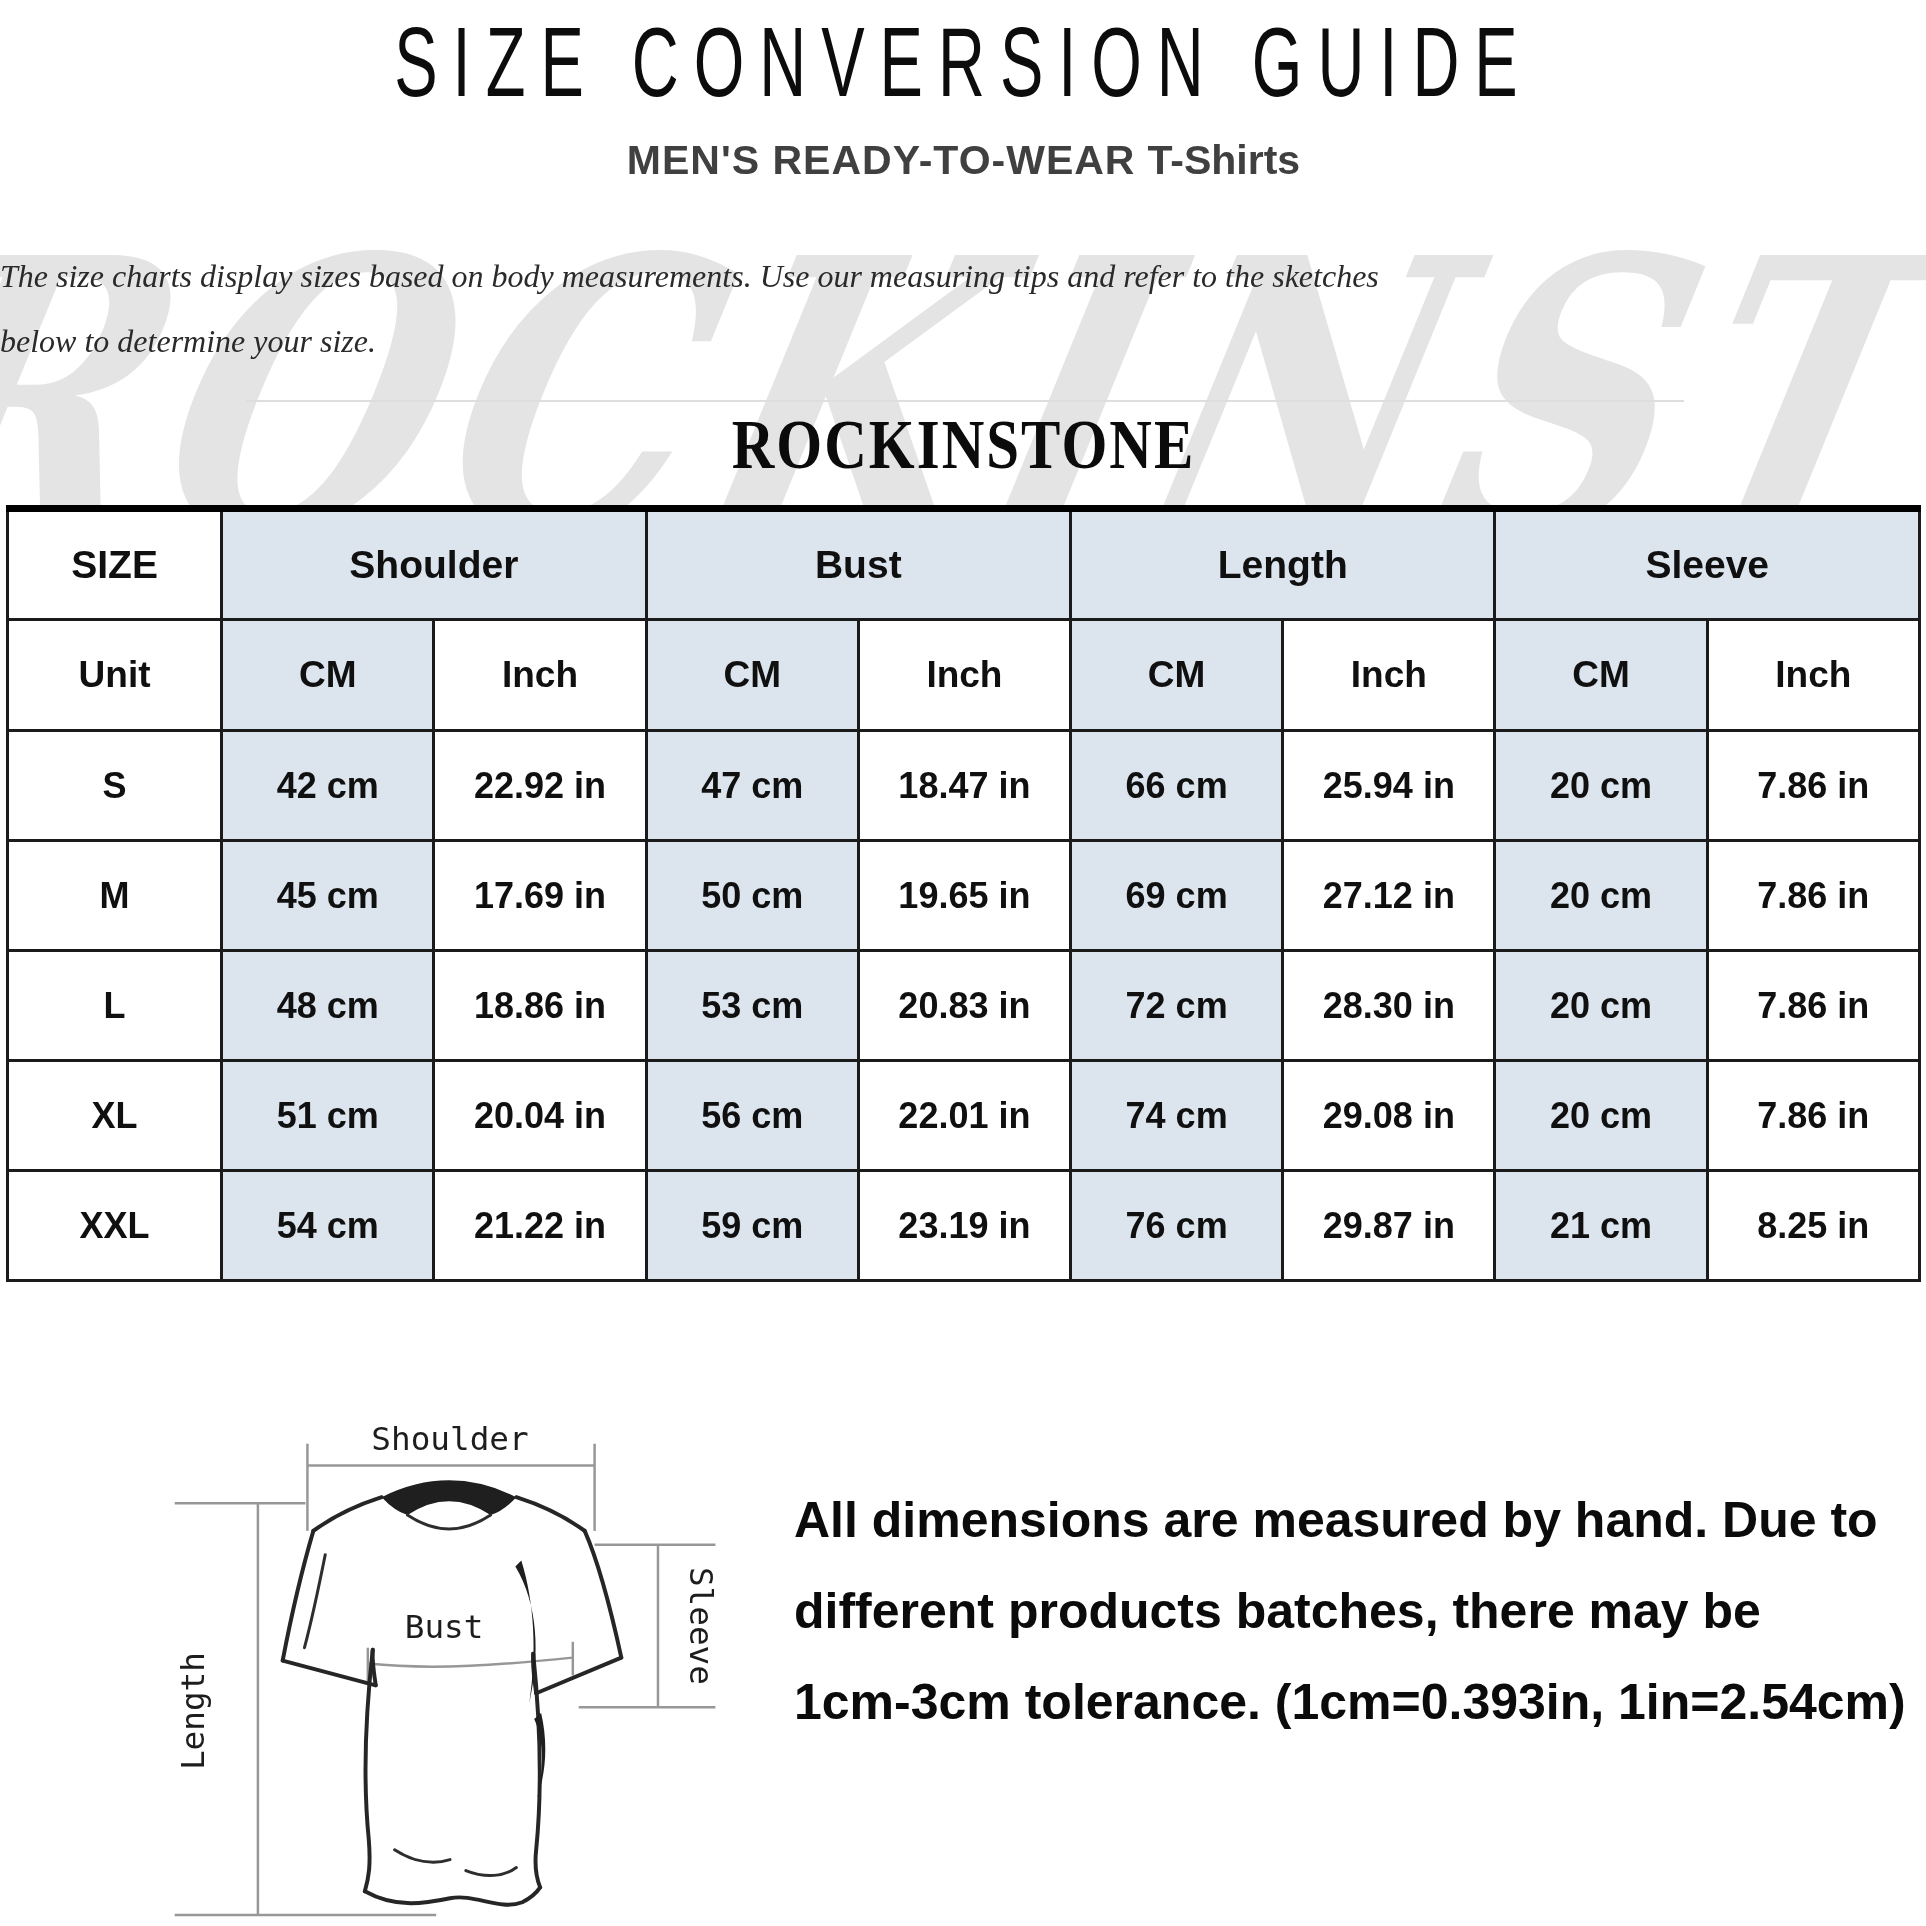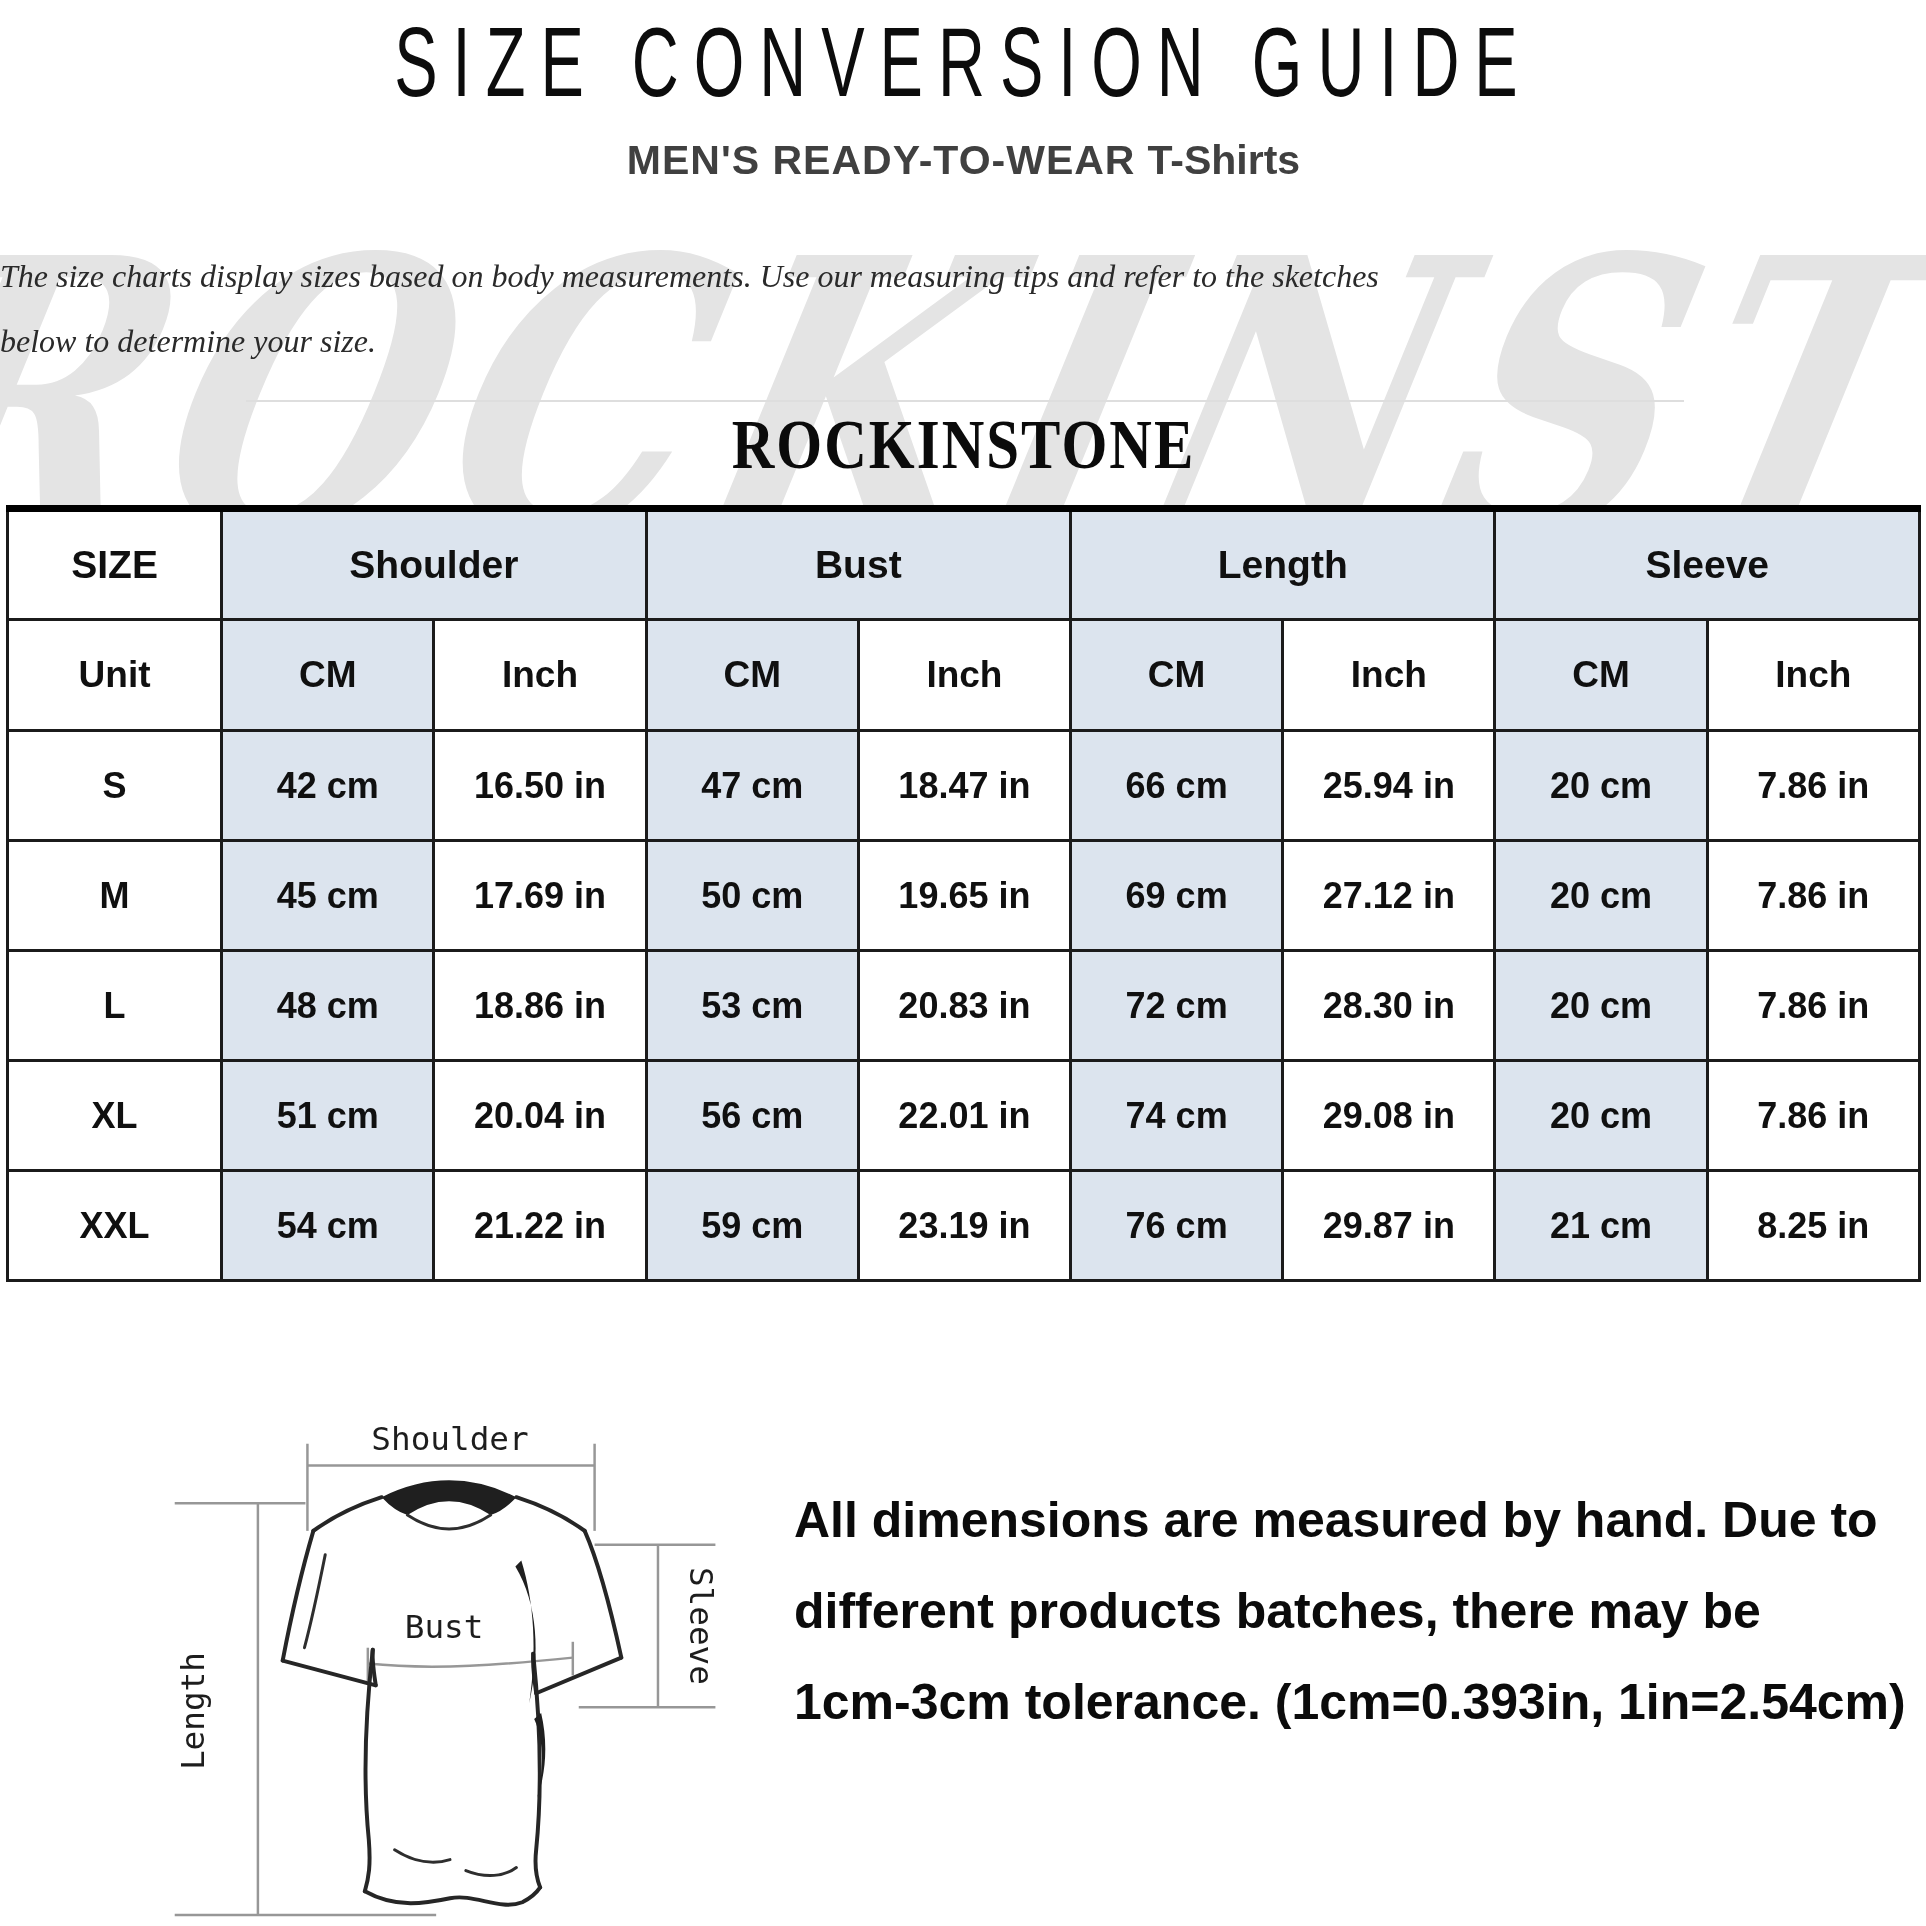--- a/index.html
+++ b/index.html
@@ -105,21 +105,21 @@
       <th class="blue">CM</th>
       <th>Inch</th>
       <th class="blue">CM</th>
       <th>Inch</th>
     </tr>
   </thead>
   <tbody>
     <tr>
       <th>S</th>
       <td class="blue">42 cm</td>
-      <td>16.50 in</td>
+      <td>22.92 in</td>
       <td class="blue">47 cm</td>
       <td>18.47 in</td>
       <td class="blue">66 cm</td>
       <td>25.94 in</td>
       <td class="blue">20 cm</td>
       <td>7.86 in</td>
     </tr>
     <tr>
       <th>M</th>
       <td class="blue">45 cm</td>

